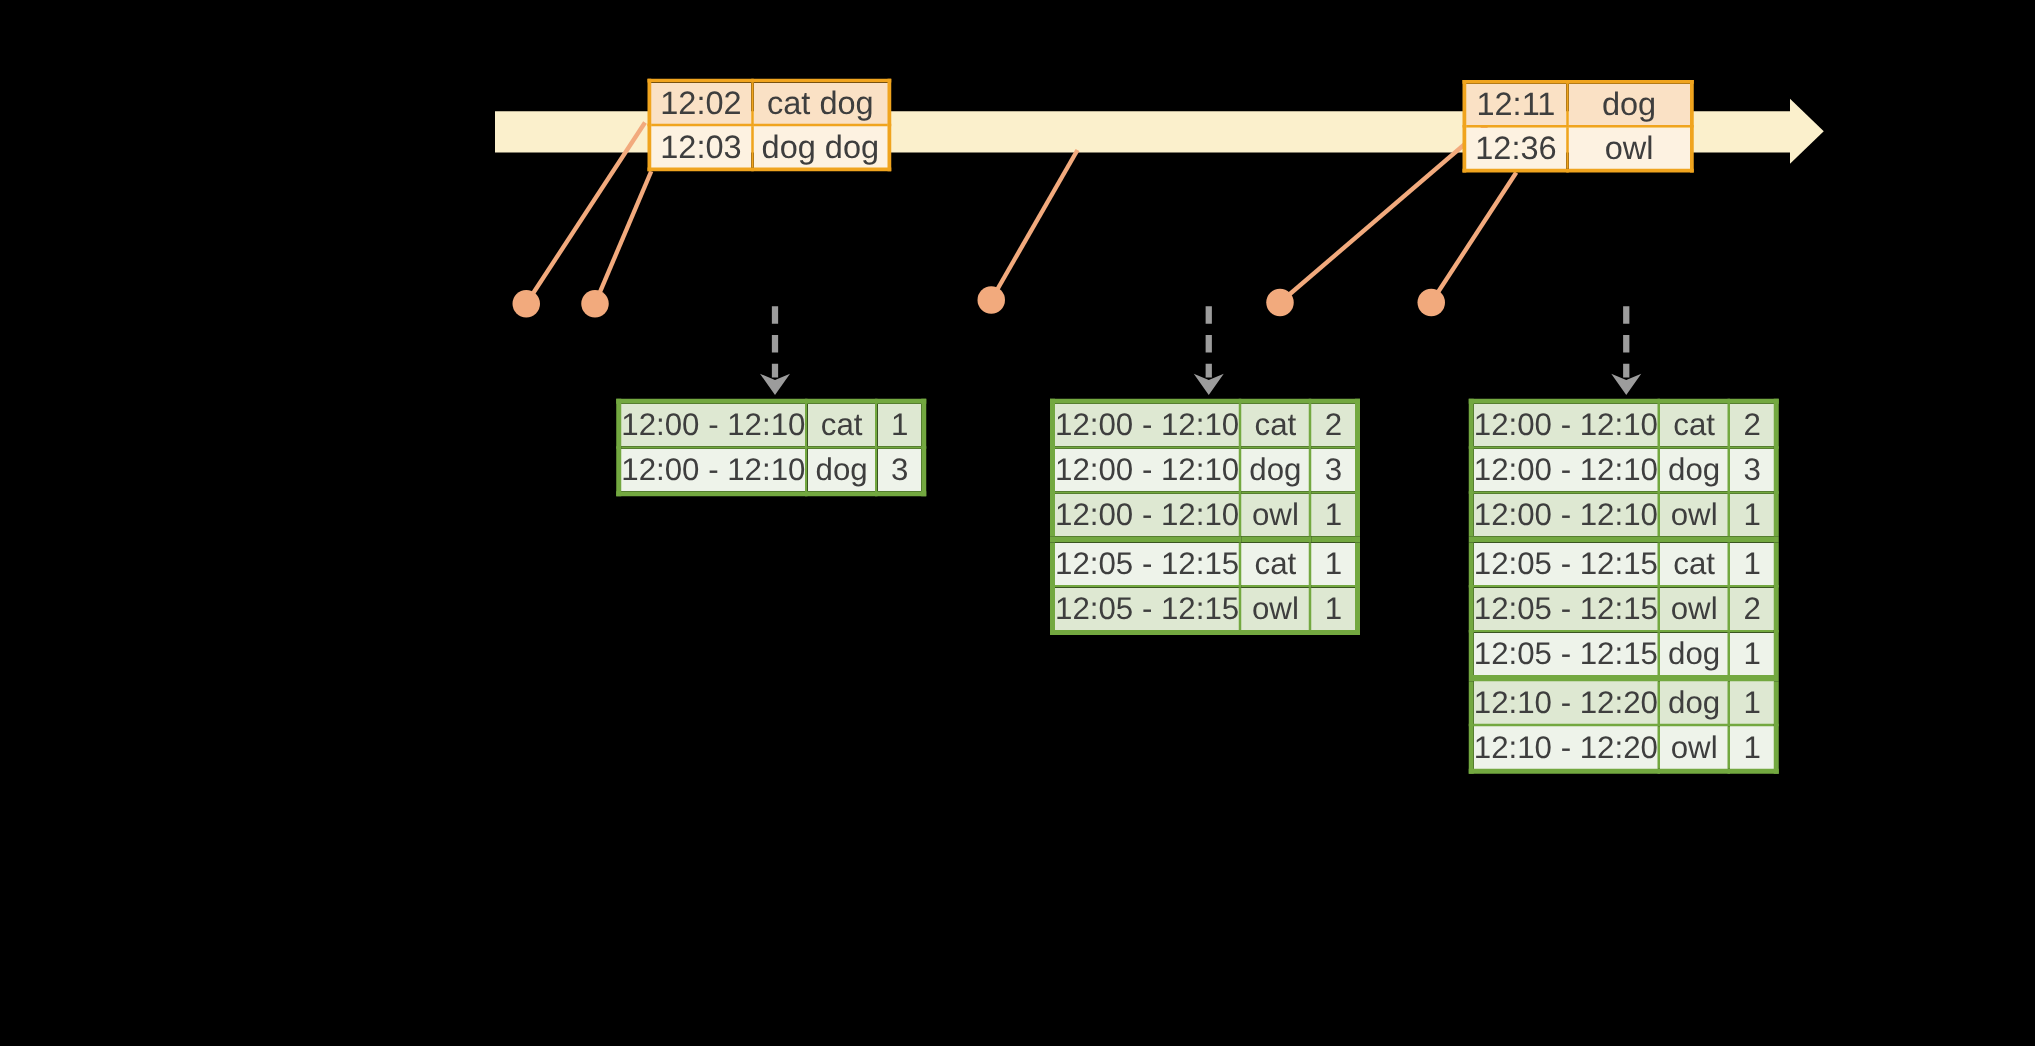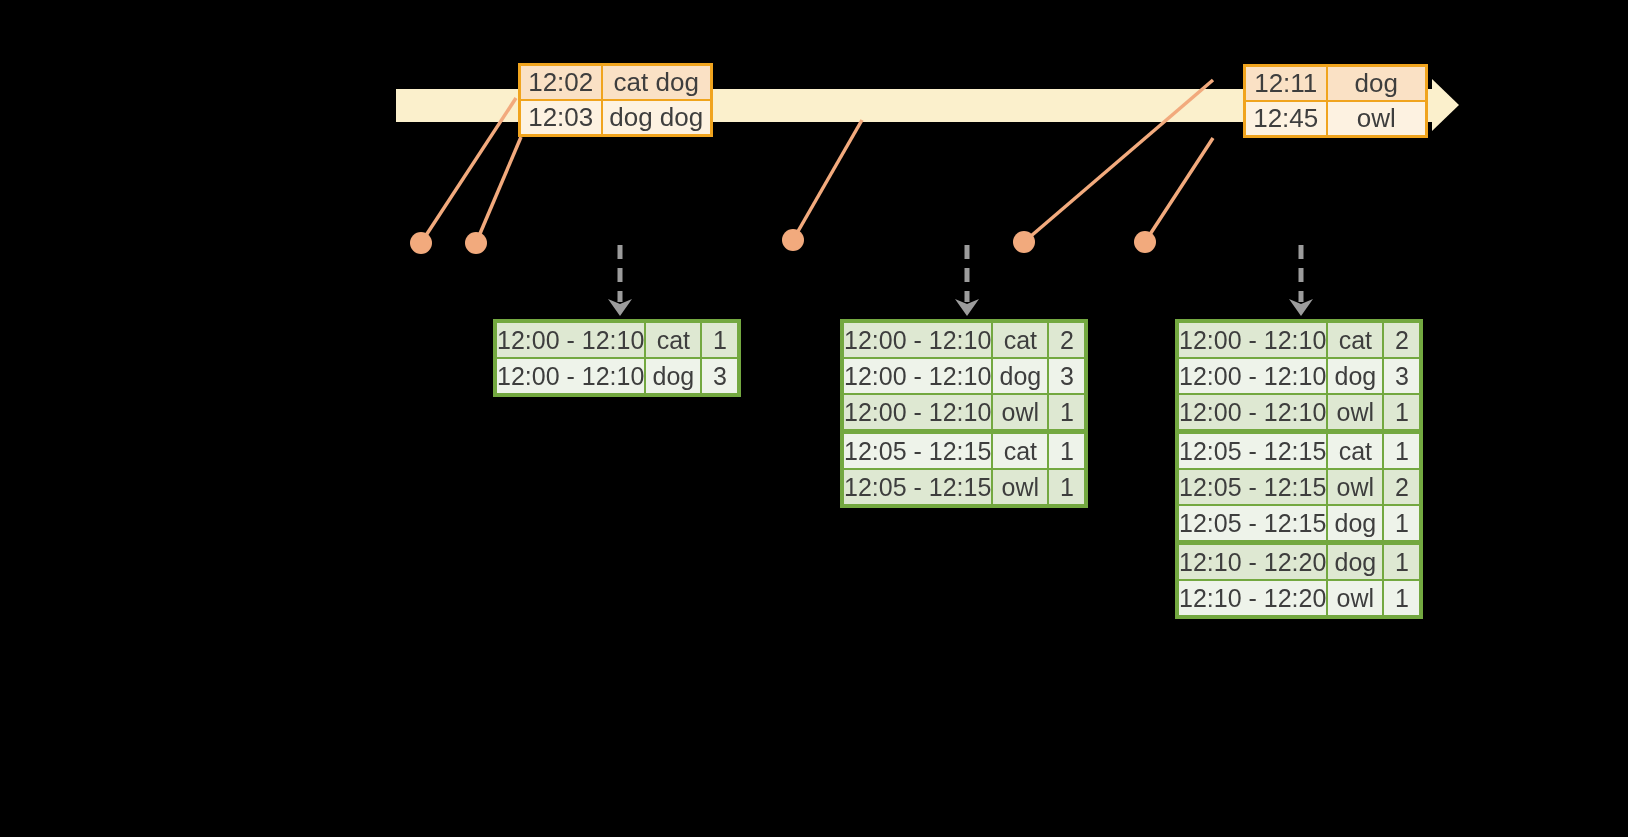--- a/index.html
+++ b/index.html
@@ -32,21 +32,21 @@
   
   table{border-collapse:collapse;table-layout:fixed;position:absolute;z-index:3;}
   .event-table{border:3px solid var(--orange);}
   .event-table td{
     border:2px solid var(--orange);height:33px;text-align:center;vertical-align:middle;
     font-size:26px;color:var(--ink);white-space:nowrap;overflow:hidden;padding:0;
   }
   .event-table col.c1{width:82px;} .event-table col.c2{width:110px;}
   .et-c col.c2{width:100px;}
   .tone-peach td{background:var(--peach);} .tone-cream td{background:var(--cream);margin-top:11px;}
-  .et-a{left:518px;top:63px;} .et-b{left:858px;top:84px;} .et-c{left:1243px;top:64px;}
+  .et-a{left:518px;top:63px;} .et-b{left:858px;top:84px;} .et-c{left:1170px;top:64px;}
   
   .result-table{border:4px solid var(--green);padding-left:40px;}
   .result-table td{
     border:2px solid var(--green);height:34px;text-align:center;vertical-align:middle;
     font-size:25px;color:var(--ink);white-space:nowrap;overflow:hidden;padding:0;
   }
   .result-table col.c1{width:150px;} .result-table col.c2{width:56px;} .result-table col.c3{width:38px;}
   .shade-dark td{background:var(--gdark);} .shade-light td{background:var(--glight);}
   tr.group-break td{border-top-width:5px;}
   .rt-1{left:493px;top:319px;} .rt-2{left:840px;top:319px;} .rt-3{left:1175px;top:319px;}
@@ -107,21 +107,21 @@
     <colgroup>
         <col class="c1">
         <col class="c2">
       </colgroup>
     <tbody>
         <tr class="tone-peach">
     <td>12:11</td>
     <td>dog</td>
   </tr>
         <tr class="tone-cream">
-    <td>12:45</td>
+    <td>12:36</td>
     <td>owl</td>
   </tr>
       </tbody>
   </table>
 
   <table class="result-table rt-1">
     <colgroup>
         <col class="c1">
         <col class="c2">
         <col class="c3">

